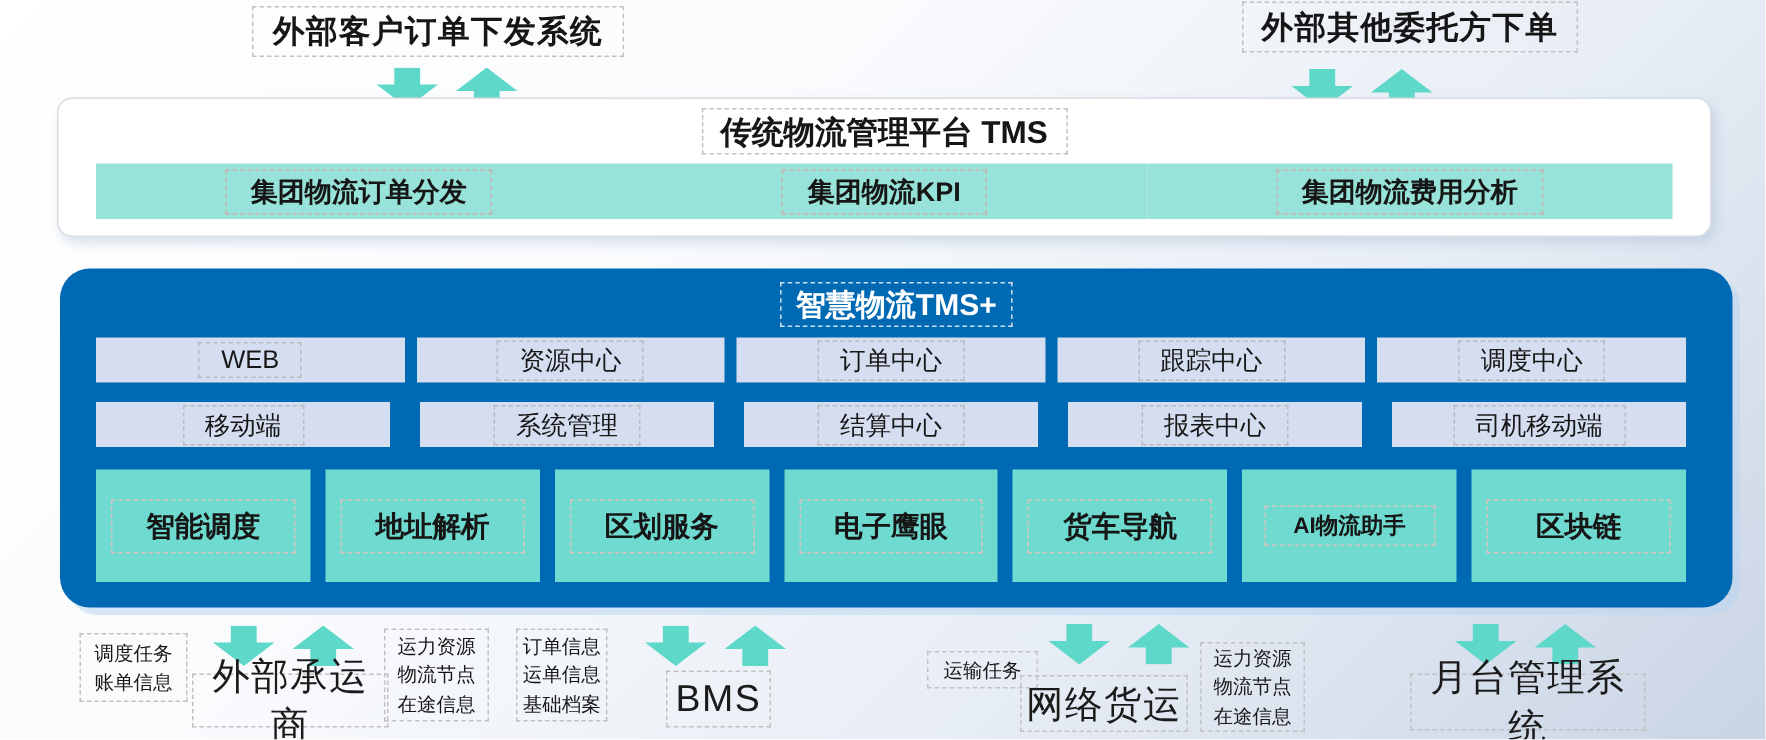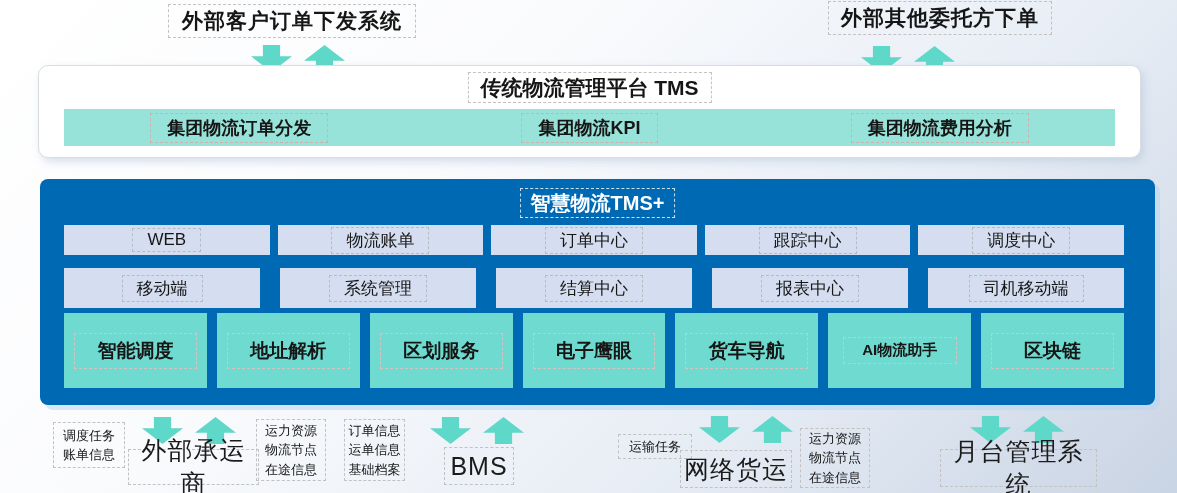--- a/index.html
+++ b/index.html
@@ -37,30 +37,30 @@
     flex:1;background:#98e3d9;display:flex;align-items:center;justify-content:center;
   }
   .inner-dash{
     display:inline-flex;align-items:center;justify-content:center;
     border:1px dashed rgba(226,160,160,.75);padding:2px 16px;min-height:24px;box-sizing:border-box;
   }
   .module .inner-dash{font-size:18px;font-weight:700;}
   
   .smart-box{
     position:absolute;left:40px;top:179px;width:1115px;height:226px;
-    background:#0069b4;border-radius:8px;
+    background:#0069b4;border-radius:20px;
     box-shadow:5px 5px 0 rgba(185,214,240,.55);
   }
   .smart-title{
     left:50%;transform:translateX(-50%);top:9px;height:30px;padding:0 10px;
     font-size:20px;font-weight:700;color:#ffffff;border-color:#cfe0ef;white-space:nowrap;
   }
   .srow{position:absolute;left:24px;width:1060px;display:flex;}
   .srow.r1{top:46px;height:30px;gap:8px;}
-  .srow.r2{top:89px;height:40px;gap:20px;text-align:right;}
+  .srow.r2{top:89px;height:30px;gap:20px;text-align:right;}
   .srow.r3{top:134px;height:75px;gap:10px;}
   .lightbox{
     flex:1;background:#d5def0;display:flex;align-items:center;justify-content:center;font-size:17px;
   }
   .lightbox .inner-dash{border-color:rgba(160,160,160,.55);padding:1px 14px;min-height:22px;}
   .capbox{
     flex:1;background:#6fdacf;display:flex;align-items:center;justify-content:center;
     font-size:19px;font-weight:700;
   }
   .capbox .inner-dash{border-color:rgba(240,190,190,.8);padding:4px 10px;width:86%;}
@@ -100,21 +100,21 @@
   </div>
 
   <div class="smart-box">
     <div class="dashed-label smart-title">智慧物流TMS+</div>
 
     <div class="srow r1">
       <div class="lightbox">
           <span class="inner-dash">WEB</span>
         </div>
       <div class="lightbox">
-          <span class="inner-dash">物流账单</span>
+          <span class="inner-dash">资源中心</span>
         </div>
       <div class="lightbox">
           <span class="inner-dash">订单中心</span>
         </div>
       <div class="lightbox">
           <span class="inner-dash">跟踪中心</span>
         </div>
       <div class="lightbox">
           <span class="inner-dash">调度中心</span>
         </div>

